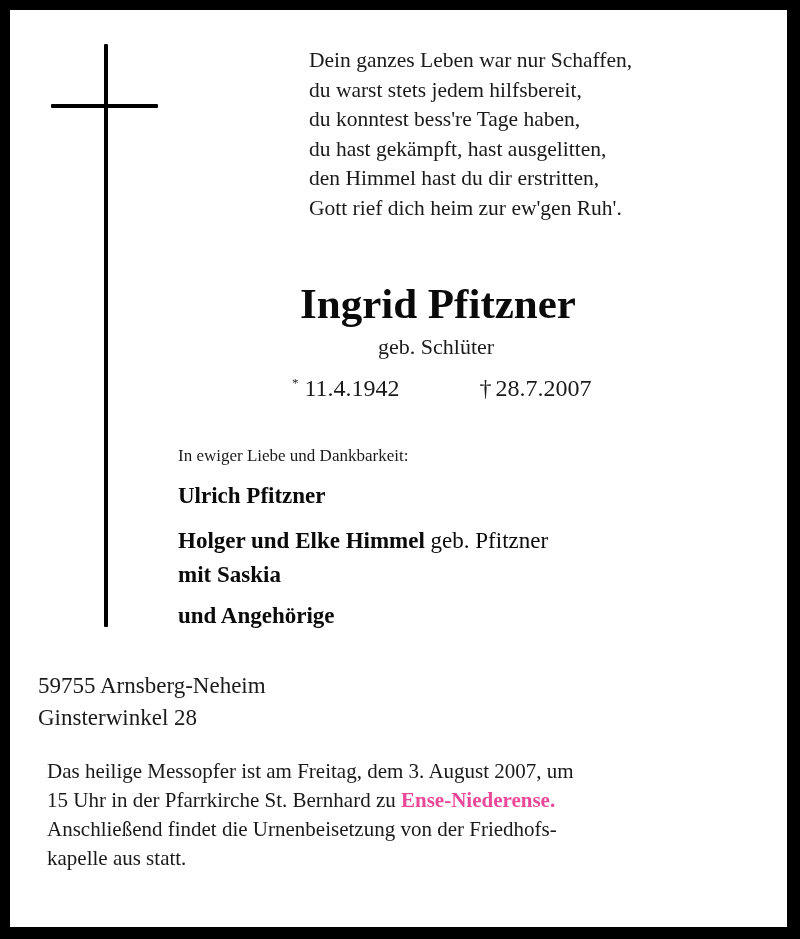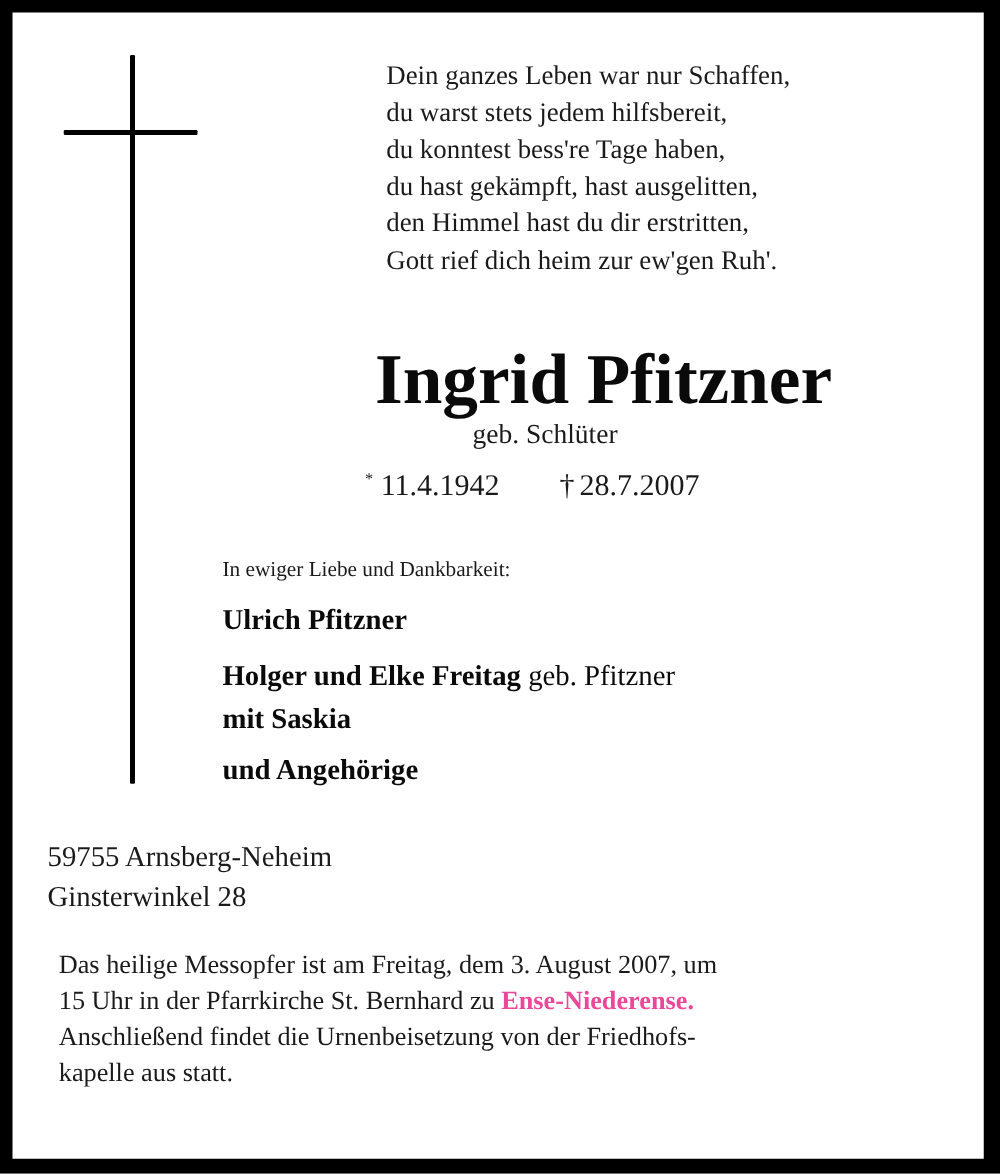--- a/index.html
+++ b/index.html
@@ -52,21 +52,21 @@
       top: 46px;
       font-size: 21.5px;
       line-height: 29.5px;
       color: #1a1a1a;
     }
     .poem div { white-space: nowrap; }
     .name {
       position: absolute;
       left: 300px;
       top: 276px;
-      font-size: 57px;
+      font-size: 43px;
       font-weight: bold;
       line-height: 56px;
       white-space: nowrap;
       color: #0a0a0a;
     }
     .maiden {
       position: absolute;
       left: 378px;
       top: 333px;
       font-size: 22px;
@@ -81,21 +81,21 @@
       font-size: 24px;
       line-height: 32px;
       white-space: nowrap;
       color: #1a1a1a;
     }
     .dates .born-sym {
       font-size: 13px;
       vertical-align: 9px;
       margin-right: 6px;
     }
-    .dates .death { margin-left: 48px; }
+    .dates .death { margin-left: 80px; }
     .dates .death-sym { margin-right: 4px; }
     .dedication {
       position: absolute;
       left: 178px;
       top: 441px;
       font-size: 17px;
       line-height: 30px;
       white-space: nowrap;
       color: #1a1a1a;
     }
@@ -152,21 +152,21 @@
 <div class="maiden">geb. Schlüter</div>
 
 <div class="dates">
   <span class="born-sym">*</span><span>11.4.1942</span><span class="death"><span class="death-sym">†</span><span>28.7.2007</span></span>
 </div>
 
 <div class="dedication">In ewiger Liebe und Dankbarkeit:</div>
 
 <div class="mourners">
   <div class="row" style="top:0px;"><b>Ulrich Pfitzner</b></div>
-  <div class="row" style="top:45px;"><b>Holger und Elke Freitag</b><span class="normal"> geb. Pfitzner</span></div>
+  <div class="row" style="top:45px;"><b>Holger und Elke Himmel</b><span class="normal"> geb. Pfitzner</span></div>
   <div class="row" style="top:79px;"><b>mit Saskia</b></div>
   <div class="row" style="top:120px;"><b>und Angehörige</b></div>
 </div>
 
 <div class="address">
   <div>59755 Arnsberg-Neheim</div>
   <div>Ginsterwinkel 28</div>
 </div>
 
 <div class="notice">

